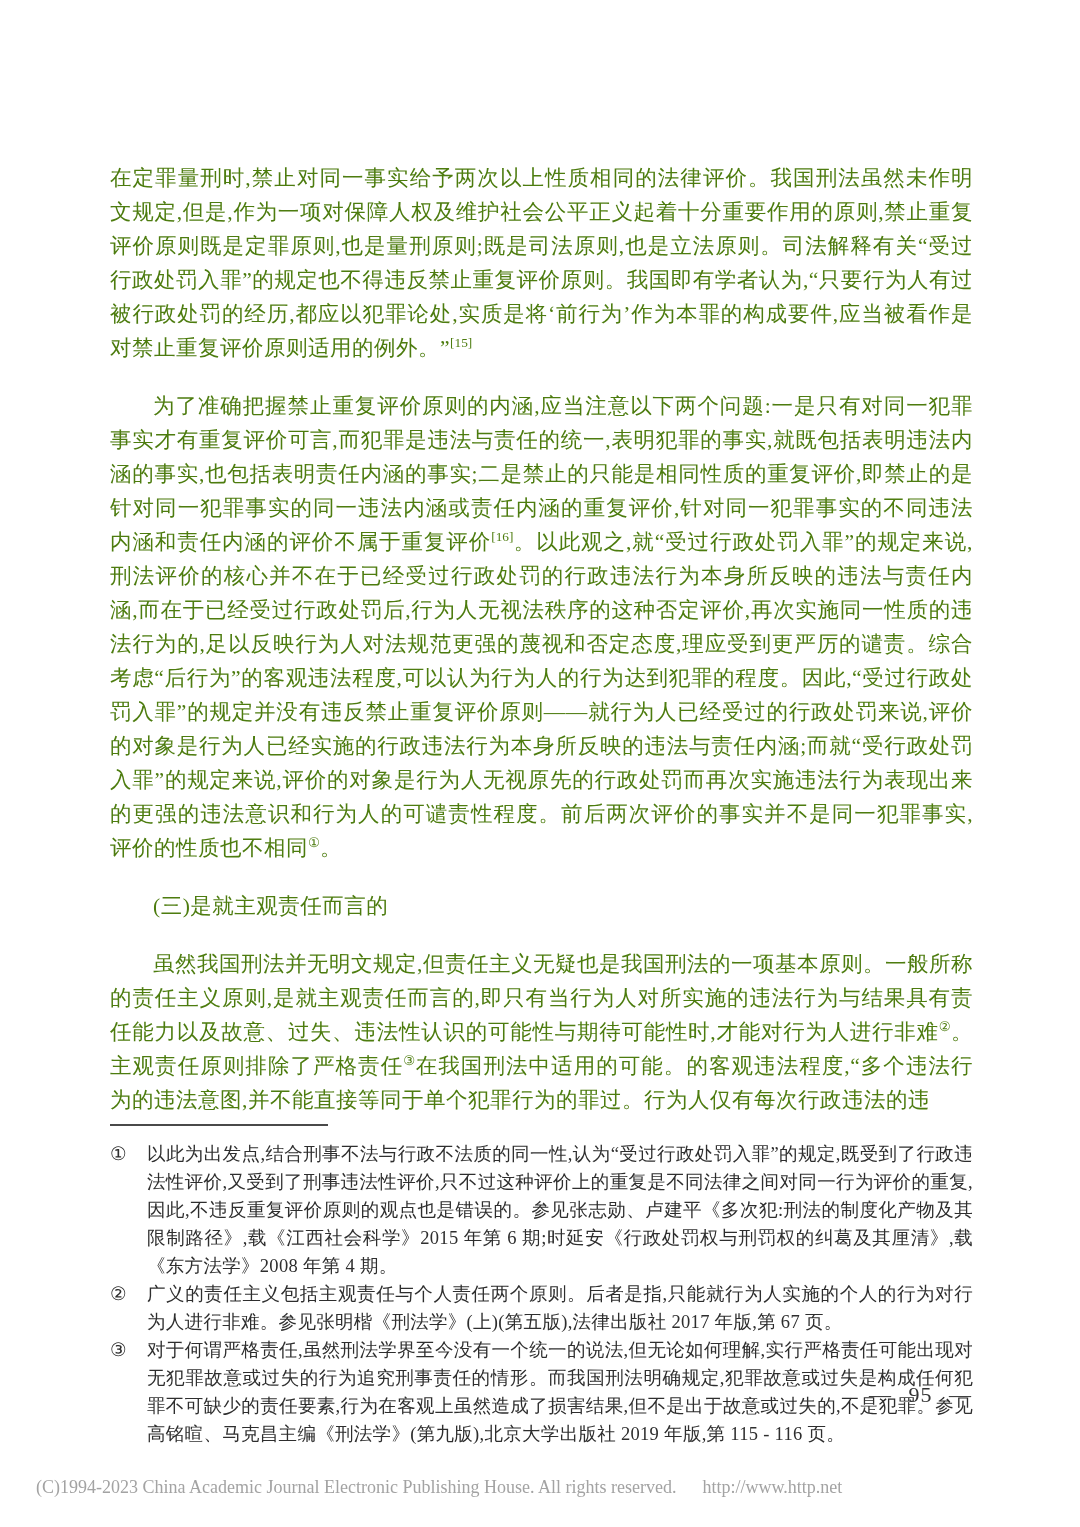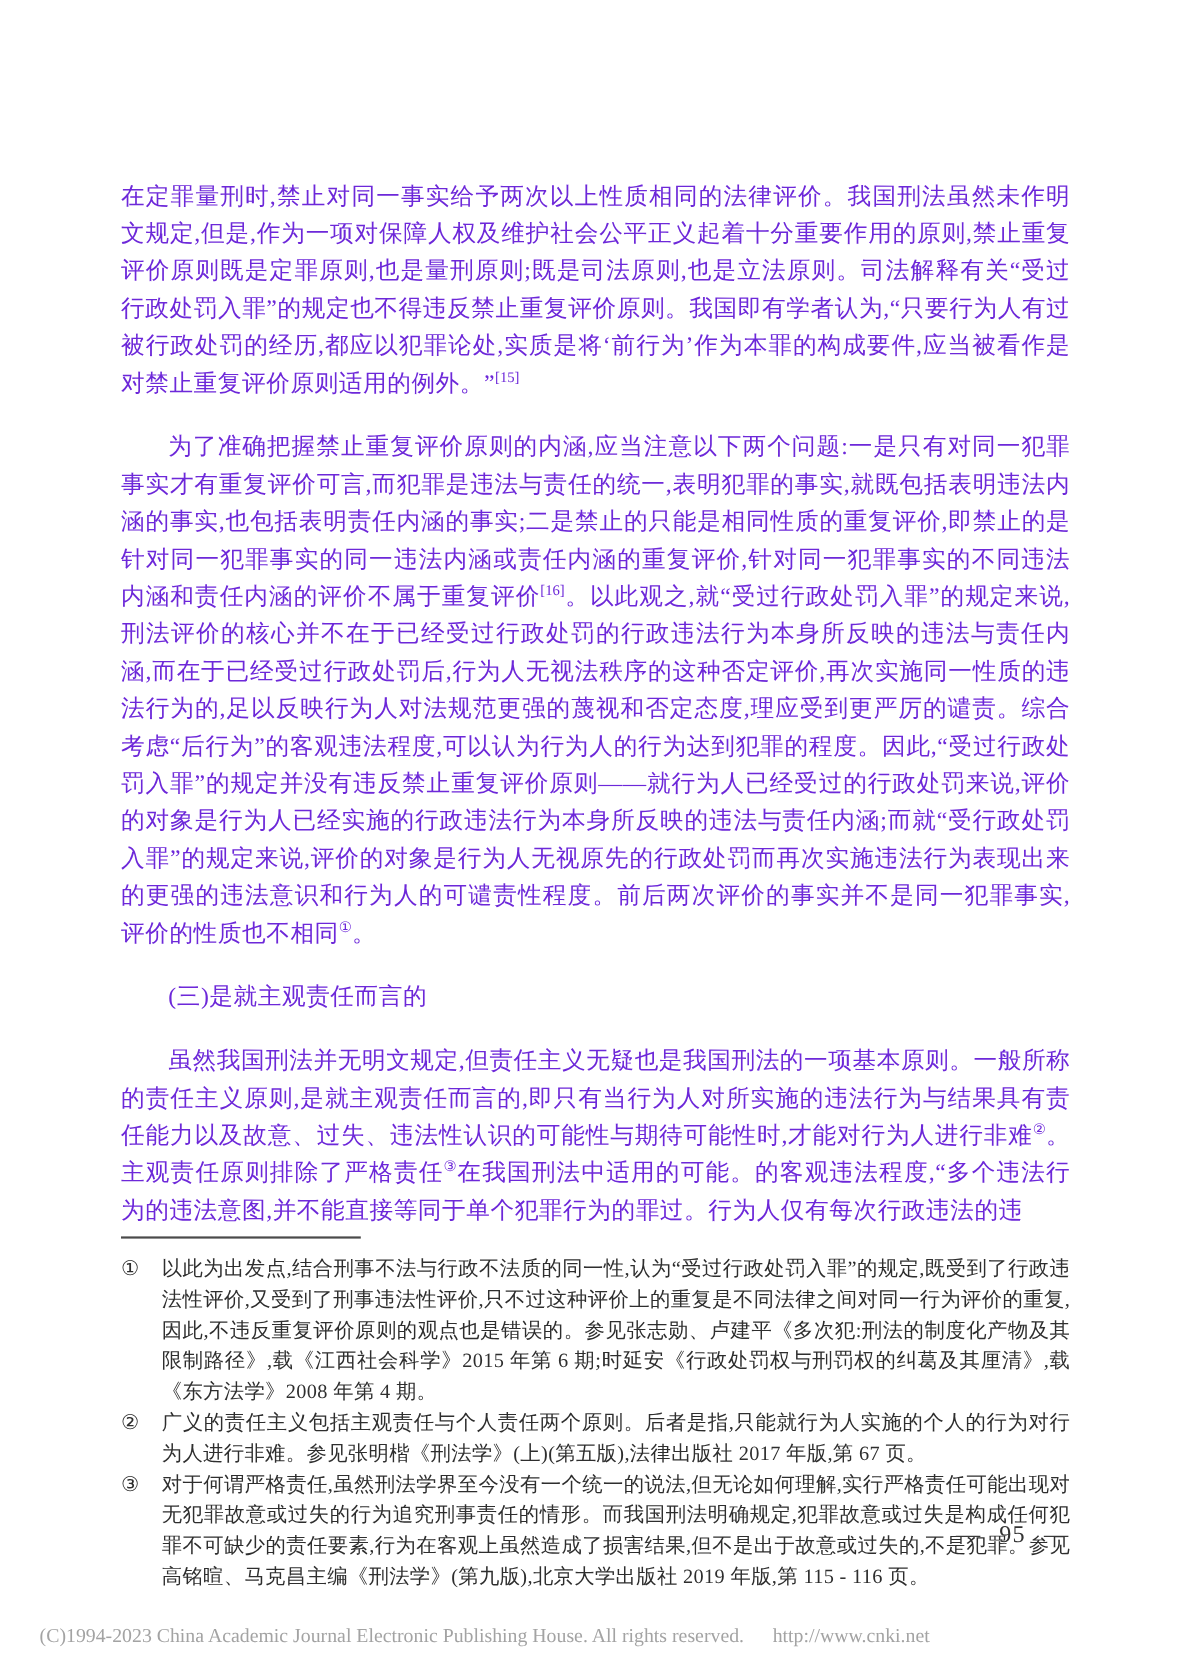--- a/index.html
+++ b/index.html
@@ -21,21 +21,21 @@
     left: 110px;
     top: 161px;
     width: 863px;
   }
   .para {
     margin: 0;
     font-size: 21.5px;
     line-height: 34px;
     text-align: justify;
     letter-spacing: 0.5px;
-    color: #6d28d9;
+    color: #4d7c0f;
   }
   .para.indent { text-indent: 2em; margin-top: 24px; }
   .para.no-indent { text-indent: 0; }
   .para sup {
     font-size: 0.62em;
     line-height: 0;
     vertical-align: super;
     letter-spacing: 0;
   }
   .sep {
@@ -97,15 +97,15 @@
       </div>
     <div class="sep"></div>
     <div class="footnotes">
         <div class="footnote"><span class="fn-marker">①</span><span>以此为出发点,结合刑事不法与行政不法质的同一性,认为“受过行政处罚入罪”的规定,既受到了行政违法性评价,又受到了刑事违法性评价,只不过这种评价上的重复是不同法律之间对同一行为评价的重复,因此,不违反重复评价原则的观点也是错误的。参见张志勋、卢建平《多次犯:刑法的制度化产物及其限制路径》,载《江西社会科学》2015 年第 6 期;时延安《行政处罚权与刑罚权的纠葛及其厘清》,载《东方法学》2008 年第 4 期。</span></div>
         <div class="footnote"><span class="fn-marker">②</span><span>广义的责任主义包括主观责任与个人责任两个原则。后者是指,只能就行为人实施的个人的行为对行为人进行非难。参见张明楷《刑法学》(上)(第五版),法律出版社 2017 年版,第 67 页。</span></div>
         <div class="footnote"><span class="fn-marker">③</span><span>对于何谓严格责任,虽然刑法学界至今没有一个统一的说法,但无论如何理解,实行严格责任可能出现对无犯罪故意或过失的行为追究刑事责任的情形。而我国刑法明确规定,犯罪故意或过失是构成任何犯罪不可缺少的责任要素,行为在客观上虽然造成了损害结果,但不是出于故意或过失的,不是犯罪。参见高铭暄、马克昌主编《刑法学》(第九版),北京大学出版社 2019 年版,第 115 - 116 页。</span></div>
       </div>
   </div>
   <div class="page-num">— 95 —</div>
   <div class="footer">
-    <span>(C)1994-2023 China Academic Journal Electronic Publishing House. All rights reserved.</span><span class="footer-url">http://www.cnki.net</span>
+    <span>(C)1994-2023 China Academic Journal Electronic Publishing House. All rights reserved.</span><span class="footer-url">http://www.http.net</span>
   </div>
 </div>
 
 </body></html>

